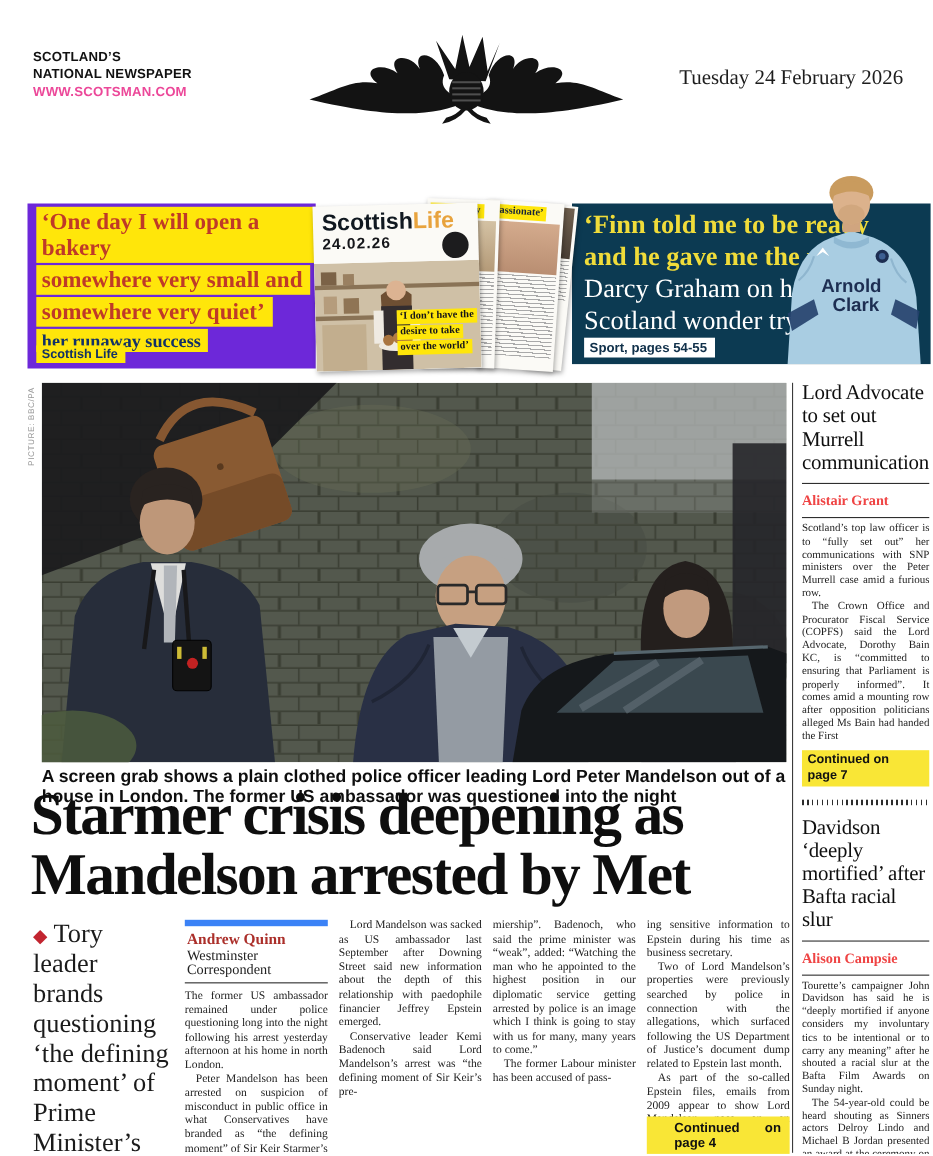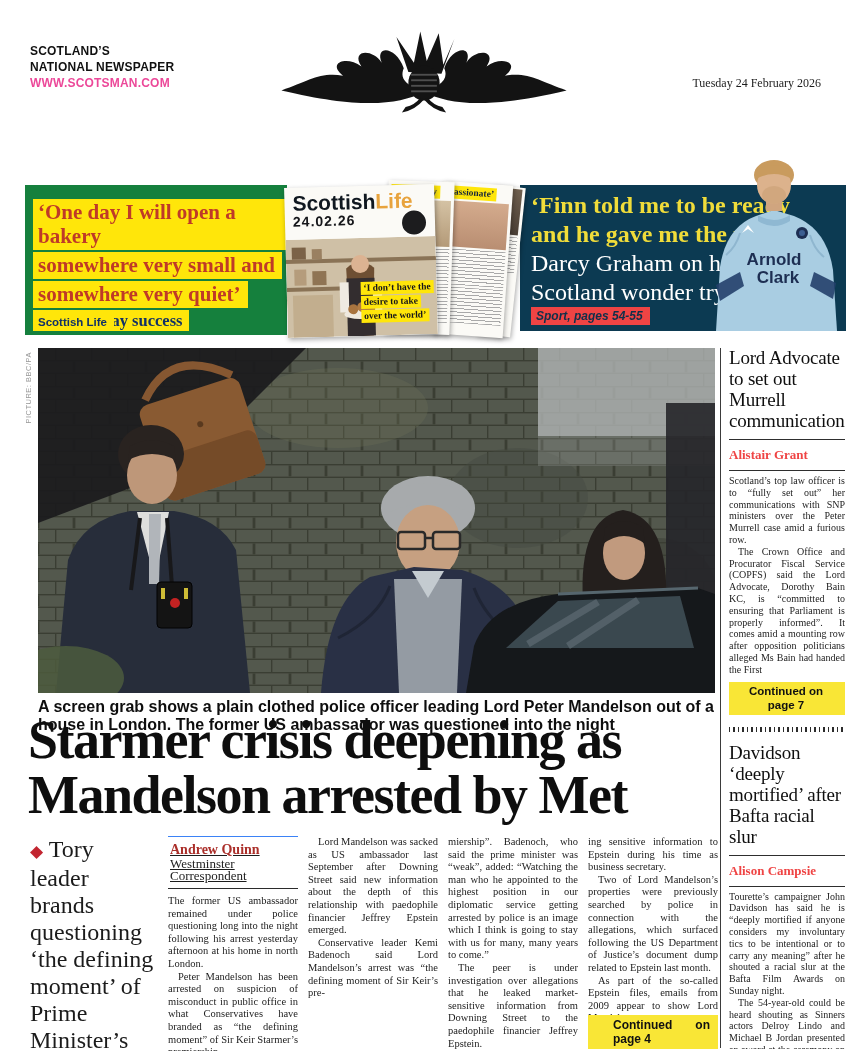--- a/index.html
+++ b/index.html
@@ -3,28 +3,28 @@
 <meta charset="utf-8">
 <style>
   html,body{margin:0;padding:0;background:#ffffff;}
   .page{position:relative;width:848px;height:1051px;background:#fff;overflow:hidden;
         font-family:"Liberation Serif",serif;color:#1c1c1c;}
 
   
   .tagline{position:absolute;left:30px;top:43px;font-family:"Liberation Sans",sans-serif;
            font-weight:bold;font-size:12px;line-height:16px;letter-spacing:.2px;color:#111;}
   .tagline .site{color:#ec4899;}
-  .issue-date{position:absolute;right:27px;top:76px;font-size:12px;color:#1d1d1d;}
+  .issue-date{position:absolute;right:27px;top:60px;font-size:19px;color:#1d1d1d;}
   .thistle{position:absolute;left:50%;top:26px;transform:translateX(-50%);}
   .masthead{position:absolute;left:0;top:84px;width:100%;text-align:center;font-weight:bold;
             font-size:79px;line-height:84px;letter-spacing:0px;color:#0b0b0b;}
 
   
-  .promo-left{position:absolute;left:25px;top:185px;width:262px;height:150px;background:#15803d;
-              padding:14px 0 0 8px;box-sizing:border-box;}
+  .promo-left{position:absolute;left:25px;top:185px;width:262px;height:150px;background:#6d28d9;
+              padding:3px 0 0 8px;box-sizing:border-box;}
   .promo-left .hl-line{display:table;background:#ffe60a;color:#bf3a28;font-weight:bold;
               font-size:21px;line-height:24px;padding:1px 7px 2px 5px;margin-bottom:2px;}
   .promo-left .sub-line{display:table;background:#ffe60a;color:#123166;font-weight:bold;
               font-size:16.5px;line-height:19px;padding:1px 6px 1px 5px;margin-bottom:2px;}
   .promo-left .tag{position:absolute;left:8px;bottom:5px;display:table;background:#ffe60a;color:#123166;
               font-family:"Liberation Sans",sans-serif;font-weight:bold;font-size:11.5px;padding:2px 7px 2px 5px;}
 
   .mag-fan{position:absolute;left:286px;top:180px;width:232px;height:160px;}
   .mag-card{position:absolute;background:#fbfaf6;box-shadow:1px 2px 5px rgba(0,0,0,.35);overflow:hidden;}
   .card2{left:100px;top:1px;width:66px;height:153px;transform:rotate(2deg);z-index:3;}
@@ -46,59 +46,59 @@
   .mag-circle{position:absolute;right:9px;top:26px;width:24px;height:24px;border-radius:50%;background:#1c1c1e;}
   .mag-photo{position:absolute;left:0;right:0;top:52px;bottom:0;}
   .mag-quote{position:absolute;right:3px;bottom:12px;}
   .mag-quote .mq-line{display:table;background:#ffe60a;color:#15151a;font-weight:bold;
             font-size:9.5px;line-height:11px;padding:1px 3px;margin-bottom:1px;}
 
   .promo-right{position:absolute;left:520px;top:185px;width:326px;height:146px;background:#0c3a52;
                padding:6px 0 0 11px;box-sizing:border-box;}
   .promo-right .q-line{color:#f0dc3a;font-weight:bold;font-size:24px;line-height:29px;}
   .promo-right .s-line{color:#ffffff;font-size:24px;line-height:29px;}
-  .promo-right .tag{position:absolute;left:11px;bottom:6px;display:table;background:#ef4444;color:#10304a;
-               font-family:"Liberation Sans",sans-serif;font-weight:bold;font-size:12px;padding:2px 7px 2px 5px;font-style:italic;}
+  .promo-right .tag{position:absolute;left:11px;bottom:6px;display:table;background:#ffffff;color:#10304a;
+               font-family:"Liberation Sans",sans-serif;font-weight:bold;font-size:12px;padding:2px 7px 2px 5px;}
   .player{position:absolute;right:2px;bottom:0;width:158px;height:176px;overflow:visible;}
 
   
   .photo-credit{position:absolute;left:24px;top:352px;writing-mode:vertical-rl;transform:rotate(180deg);
                 font-family:"Liberation Sans",sans-serif;font-size:7.5px;color:#979797;letter-spacing:.5px;}
   .main-photo{position:absolute;left:38px;top:348px;width:677px;height:345px;}
   .caption{position:absolute;left:38px;top:698px;width:677px;font-family:"Liberation Sans",sans-serif;
            font-weight:bold;font-size:16px;color:#0e0e0e;}
 
   
   .headline{position:absolute;left:28px;top:713px;width:692px;font-weight:bold;color:#0e0e0e;}
   .headline div{font-size:54px;line-height:55px;letter-spacing:-1.5px;}
   .article-area{position:absolute;left:30px;top:836px;width:688px;height:215px;display:flex;gap:10px;overflow:hidden;}
   .standfirst{width:128px;flex:0 0 128px;font-size:24px;line-height:27px;color:#1b1b1b;}
   .diamond{color:#c22530;font-size:17px;}
   .body-col{width:130px;flex:0 0 130px;font-size:10.5px;line-height:12.6px;text-align:justify;position:relative;}
   .body-col p{margin:0;}
   .body-col p + p{text-indent:10px;}
   .col2 p:first-child{text-indent:10px;}
-  .byline-block{border-top:1px solid #3b82f6;border-bottom:1.5px solid #2b2b2b;padding:5px 0 6px 2px;margin-bottom:6px;text-decoration:underline;}
+  .byline-block{border-top:6px solid #3b82f6;border-bottom:1.5px solid #2b2b2b;padding:5px 0 6px 2px;margin-bottom:6px;}
   .byline-name{color:#ab2f2a;font-weight:bold;font-size:14px;line-height:16px;}
   .byline-role{font-size:13px;line-height:12px;color:#222;}
   .cont-tag{display:table;background:#f9e636;color:#111;font-family:"Liberation Sans",sans-serif;
             font-weight:bold;font-size:12px;line-height:14px;padding:3px 8px 3px 6px;}
   .col4{padding-bottom:26px;}
   .col4 .cont-tag{position:absolute;left:0;bottom:2px;padding-left:25px;}
 
   
   .v-divider{position:absolute;left:720px;top:348px;width:1px;height:700px;background:#3b3b3b;}
   .rail{position:absolute;left:729px;top:345px;width:116px;height:704px;overflow:hidden;}
   .rail-headline{font-size:19px;line-height:21px;color:#0f0f0f;letter-spacing:-.2px;margin:2px 0 8px 0;}
   .rail-rule{border-top:1px solid #2e2e2e;margin:4px 0;}
   .rail-byline{color:#ef4444;font-weight:bold;font-size:13px;line-height:15px;padding:3px 0 4px 0;}
   .rail-body{font-size:10px;line-height:11.8px;text-align:justify;}
   .rail-body p{margin:0;}
   .rail-body p + p{text-indent:9px;}
-  .rail .cont-tag{margin-top:6px;font-size:11.5px;padding:2px 7px 3px 5px;text-align:center;}
+  .rail .cont-tag{margin-top:6px;font-size:11.5px;padding:2px 7px 3px 5px;}
   .dotted-sep{height:5px;margin:12px 0 10px 0;
       background:repeating-linear-gradient(90deg,#2c2c2c 0 1.5px,transparent 1.5px 4.5px);}
   .rail-a2{position:relative;}
 </style>
 </head>
 <body>
 
 <div class="page">
 
   <div class="tagline">
@@ -305,21 +305,20 @@
           <p>The former US ambassador remained under police questioning long into the night following his arrest yesterday afternoon at his home in north London.</p>
           <p>Peter Mandelson has been arrested on suspicion of misconduct in public office in what Conservatives have branded as “the defining moment” of Sir Keir Starmer’s premiership.</p>
         </div>
     </div>
     <div class="body-col col2">
         <p>Lord Mandelson was sacked as US ambassador last September after Downing Street said new information about the depth of this relationship with paedophile financier Jeffrey Epstein emerged.</p>
         <p>Conservative leader Kemi Badenoch said Lord Mandelson’s arrest was “the defining moment of Sir Keir’s pre-</p>
       </div>
     <div class="body-col col3">
         <p>miership”. Badenoch, who said the prime minister was “weak”, added: “Watching the man who he appointed to the highest position in our diplomatic service getting arrested by police is an image which I think is going to stay with us for many, many years to come.”</p>
-        <p>The peer is under investigation over allegations that he leaked market-sensitive information from Downing Street to the paedophile financier Jeffrey Epstein.</p>
         <p>The former Labour minister has been accused of pass-</p>
       </div>
     <div class="body-col col4">
       <div>
           <p>ing sensitive information to Epstein during his time as business secretary.</p>
           <p>Two of Lord Mandelson’s properties were previously searched by police in connection with the allegations, which surfaced following the US Department of Justice’s document dump related to Epstein last month.</p>
           <p>As part of the so-called Epstein files, emails from 2009 appear to show Lord Mandelson pass on an assessment</p>
         </div>
       <div class="cont-tag">Continued on page 4</div>
     </div>

